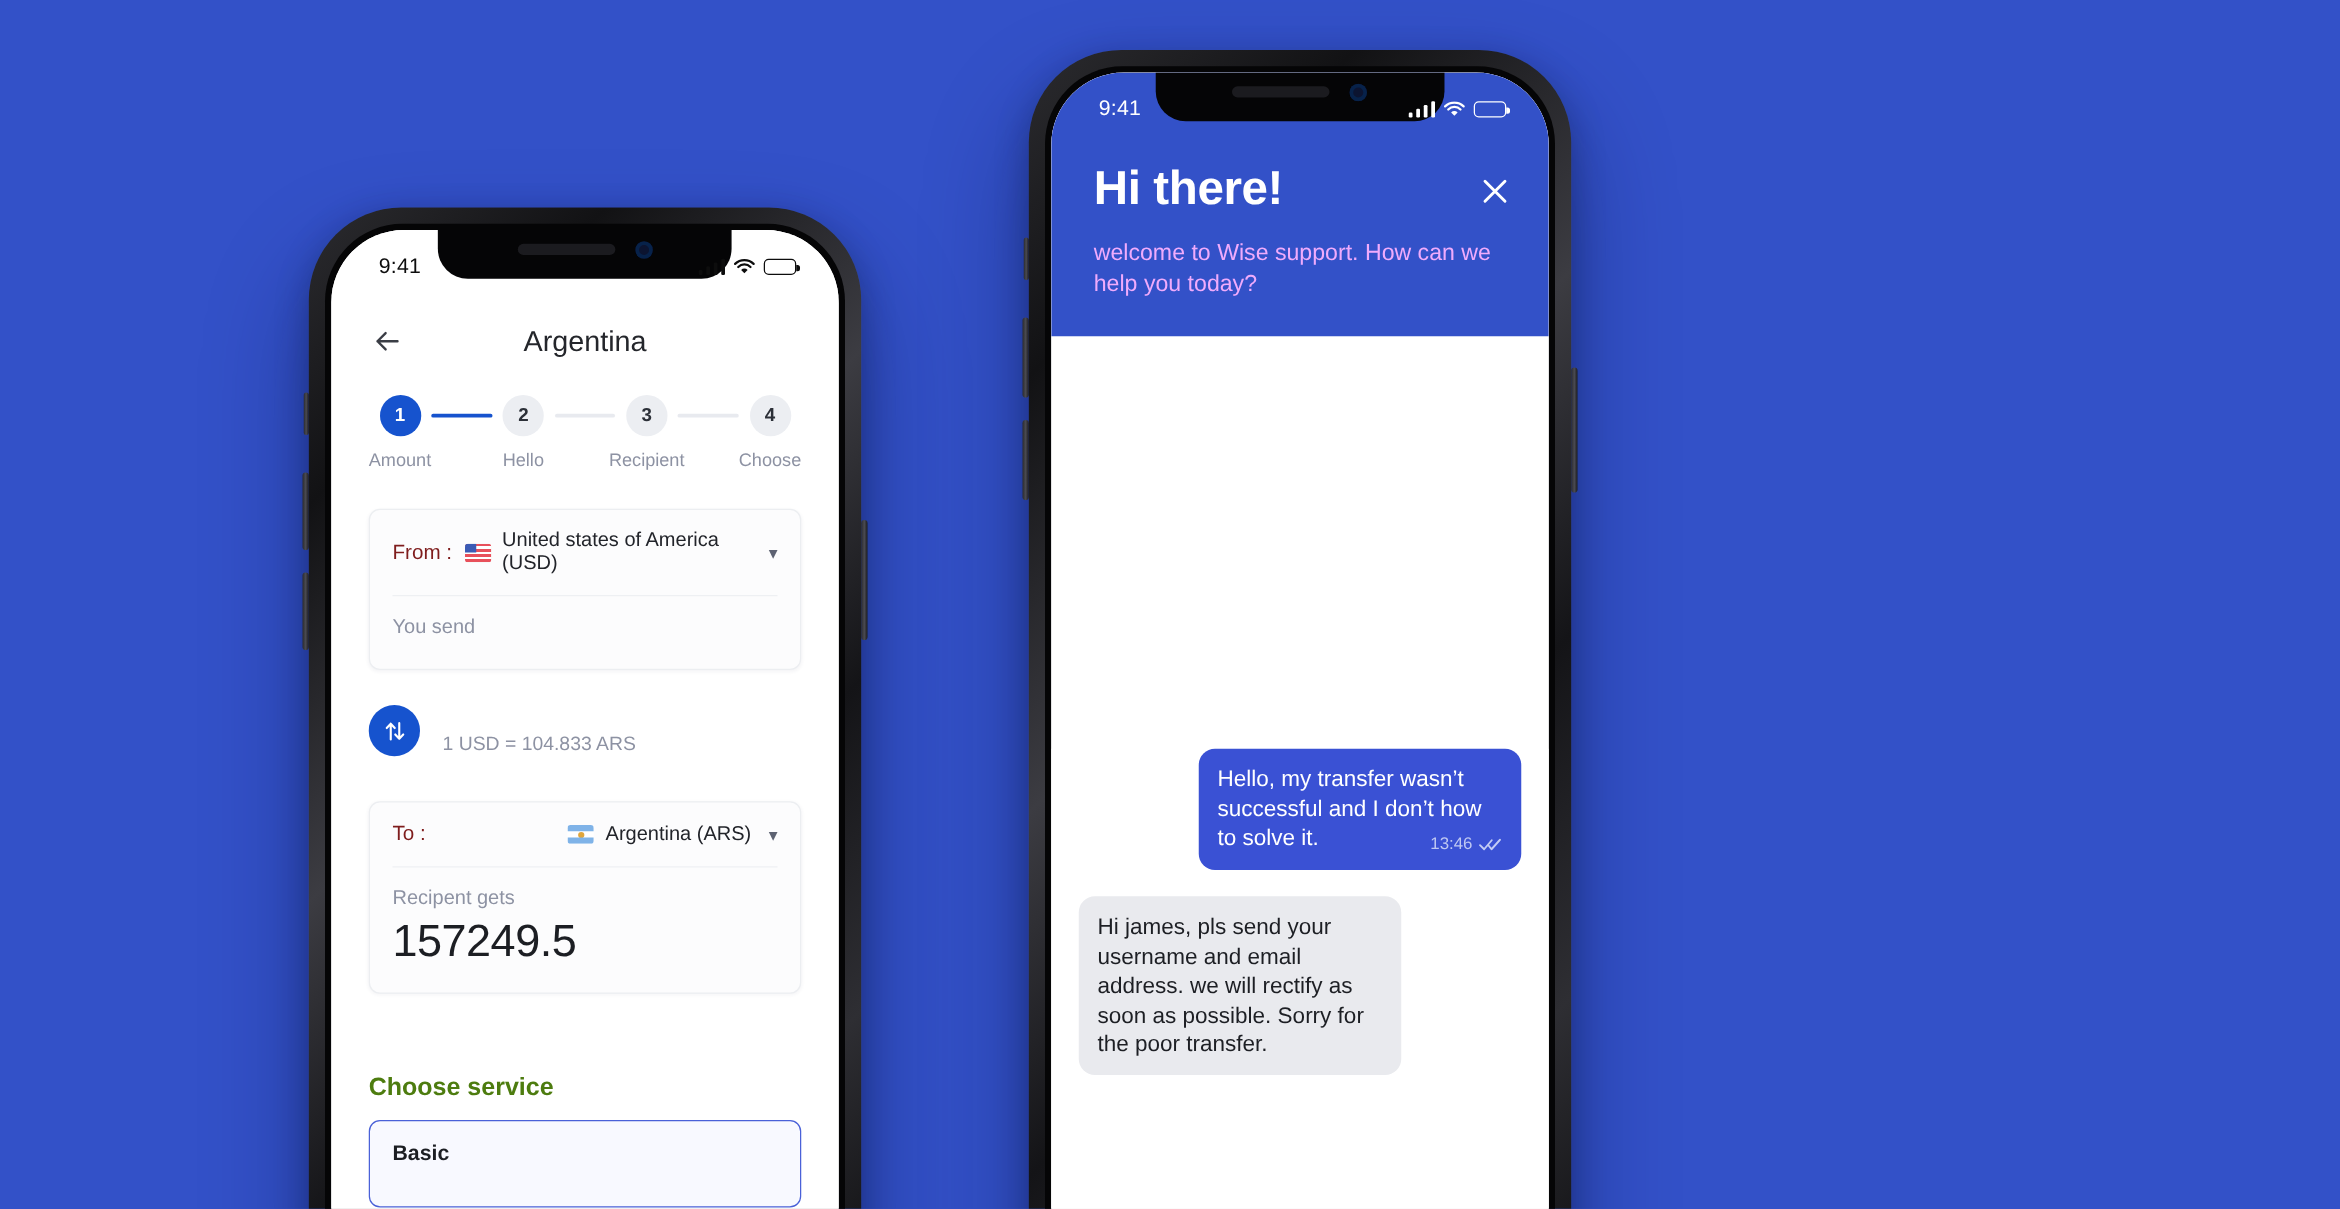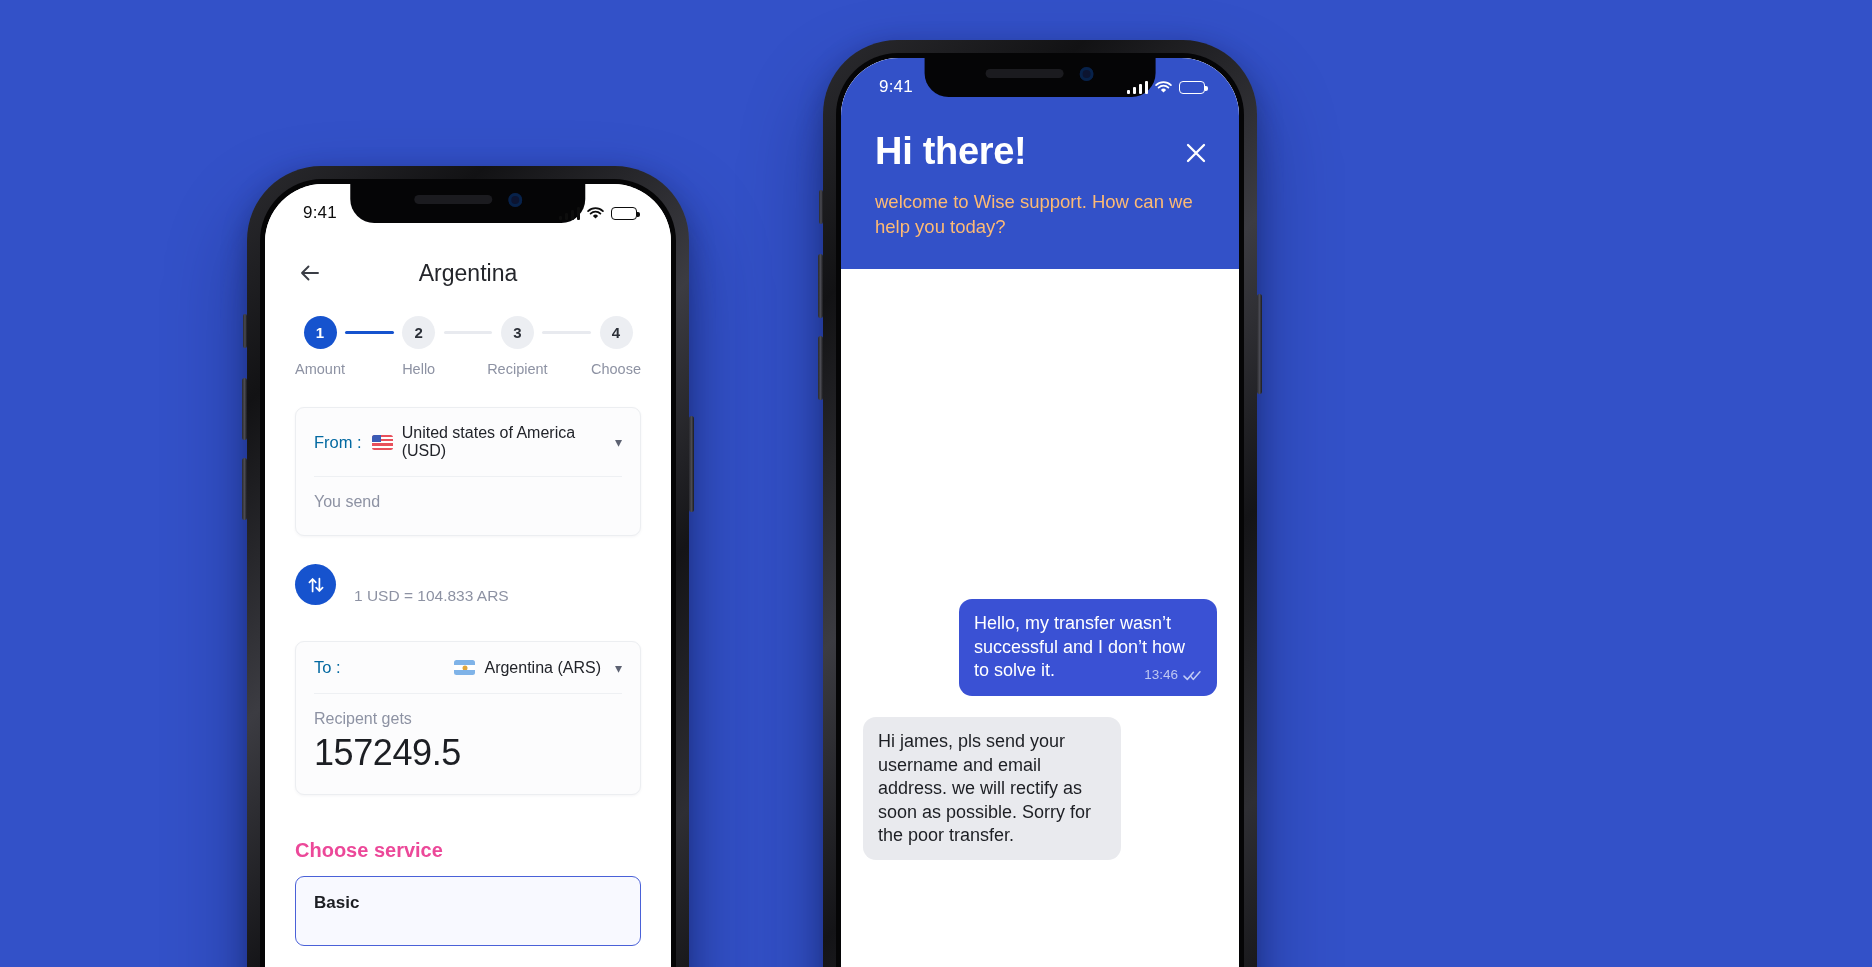--- a/index.html
+++ b/index.html
@@ -139,21 +139,21 @@
     background:#fcfcfd;
     border:1px solid #eceef1;
     border-radius:9px;
     box-shadow:0 1px 3px rgba(30,40,70,.05);
   }
   .card-row {
     display:flex; align-items:center;
     padding:16px 18px;
     gap:10px;
   }
-  .card-row .lbl { font-size:16.5px; color:#0369a1; white-space:nowrap; }
+  .card-row .lbl { font-size:16.5px; color:#7f1d1d; white-space:nowrap; }
   .card-row .sel {
     margin-left:auto; display:flex; align-items:center; gap:9px;
     font-size:16px; color:#22242a; cursor:pointer;
   }
   .chev { color:#5d6272; font-size:14px; margin-left:5px; }
   .divider { height:1px; background:#eef0f3; margin:0 18px; }
   .amount-wrap { padding:16px 18px 20px 18px; }
   .amount-lbl { font-size:16px; color:#8d92a3; margin-bottom:4px; }
   .amount-val { font-size:36px; color:#1c1e23; font-weight:400; letter-spacing:-.4px; }
 
@@ -178,22 +178,22 @@
     padding:28px 30px 6px 30px;
   }
   .swap-btn {
     width:41px; height:41px; border-radius:50%;
     background:#1653CE; display:flex; align-items:center;
     justify-content:center; flex:none; cursor:pointer;
   }
   .rate-txt { font-size:15.5px; color:#8d92a3; }
 
   .choose-title {
-    margin:44px 30px 14px 30px;
-    font-size:20px; color:#ec4899; font-weight:600;
+    margin:64px 30px 14px 30px;
+    font-size:20px; color:#4d7c0f; font-weight:600;
   }
   .svc-card {
     margin:0 30px; border:1.5px solid #4a61d8;
     border-radius:9px; background:#f8f9ff;
     padding:16px 18px; min-height:70px;
   }
   .svc-name { font-size:17px; font-weight:bold; color:#1c1e23; }
 
   
   #phone-right { left:823px; top:40px; width:434px; height:1020px; }
@@ -205,21 +205,21 @@
   }
   .close-x {
     position:absolute; right:30px; top:82px;
     width:26px; height:26px; cursor:pointer;
   }
   .chat-h1 {
     font-size:38px; font-weight:bold; color:#fff;
     letter-spacing:-.3px; margin-bottom:17px; margin-top:20px;
   }
   .chat-sub {
-    font-size:18.5px; color:#fdba74; line-height:1.33;
+    font-size:18.5px; color:#f0abfc; line-height:1.33;
     max-width:320px;
   }
 
   .chat-body { padding:0 22px; background:#fff; height:100%; }
   .msg-row { display:flex; }
   .msg-row.out { justify-content:flex-end; margin-top:330px; }
   .msg-row.in  { justify-content:flex-start; margin-top:21px; }
   .bubble {
     max-width:258px; border-radius:13px;
     padding:13px 15px 12px 15px;

